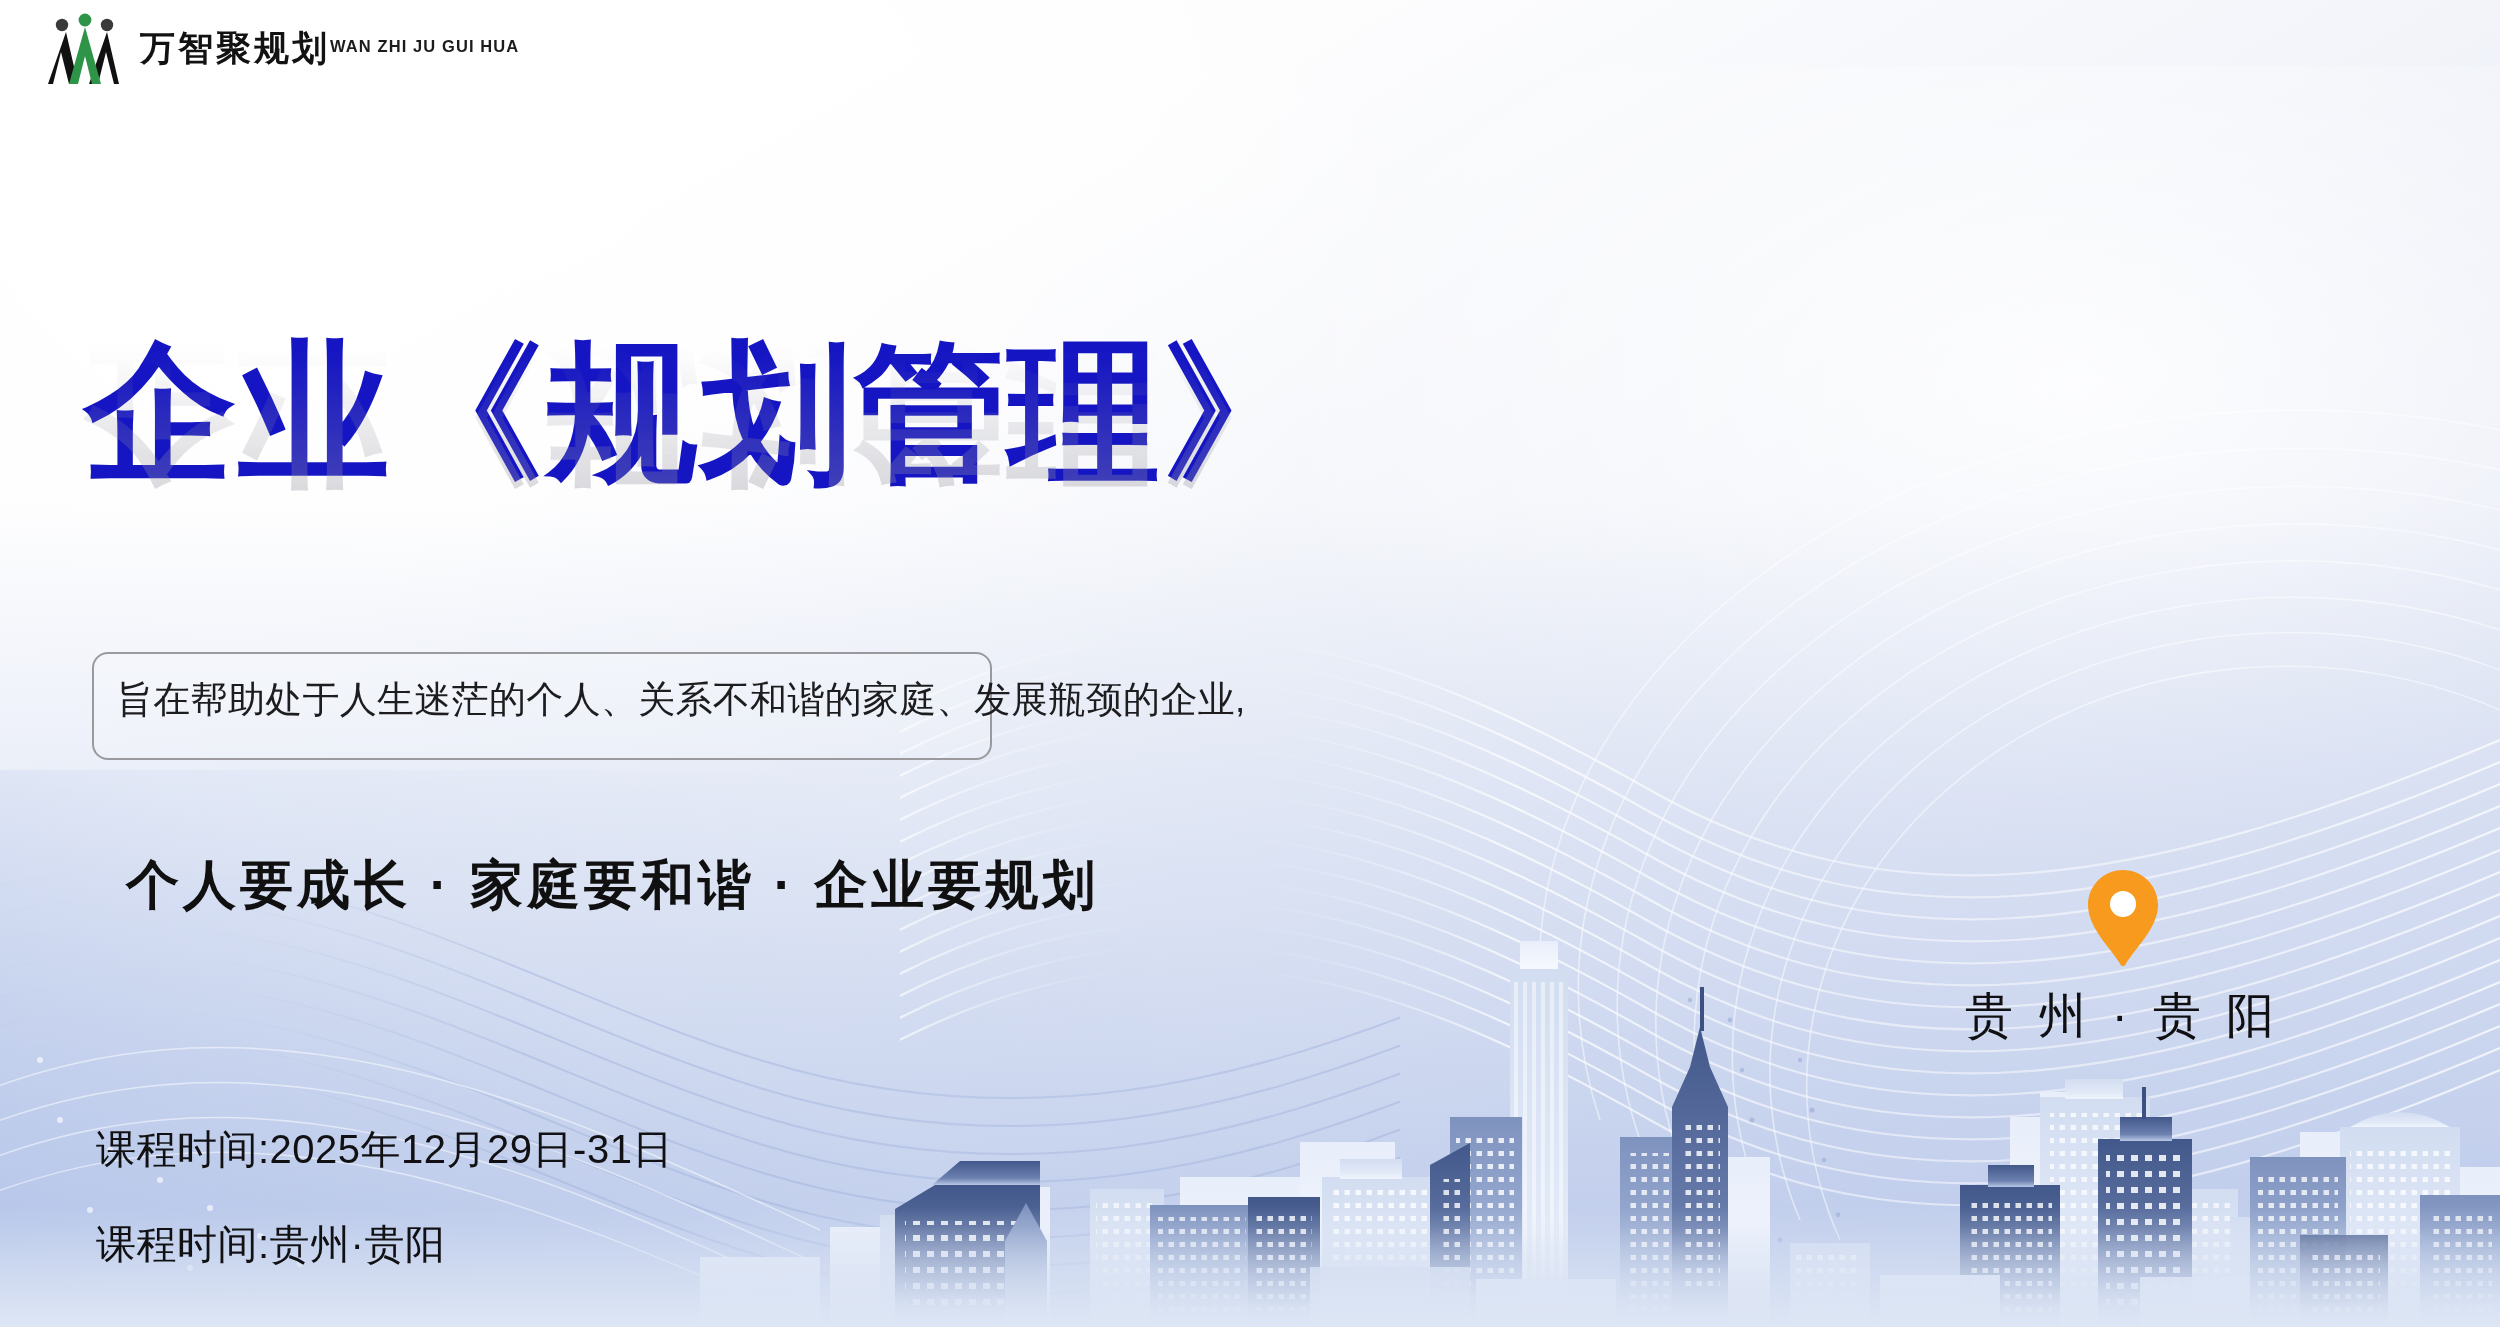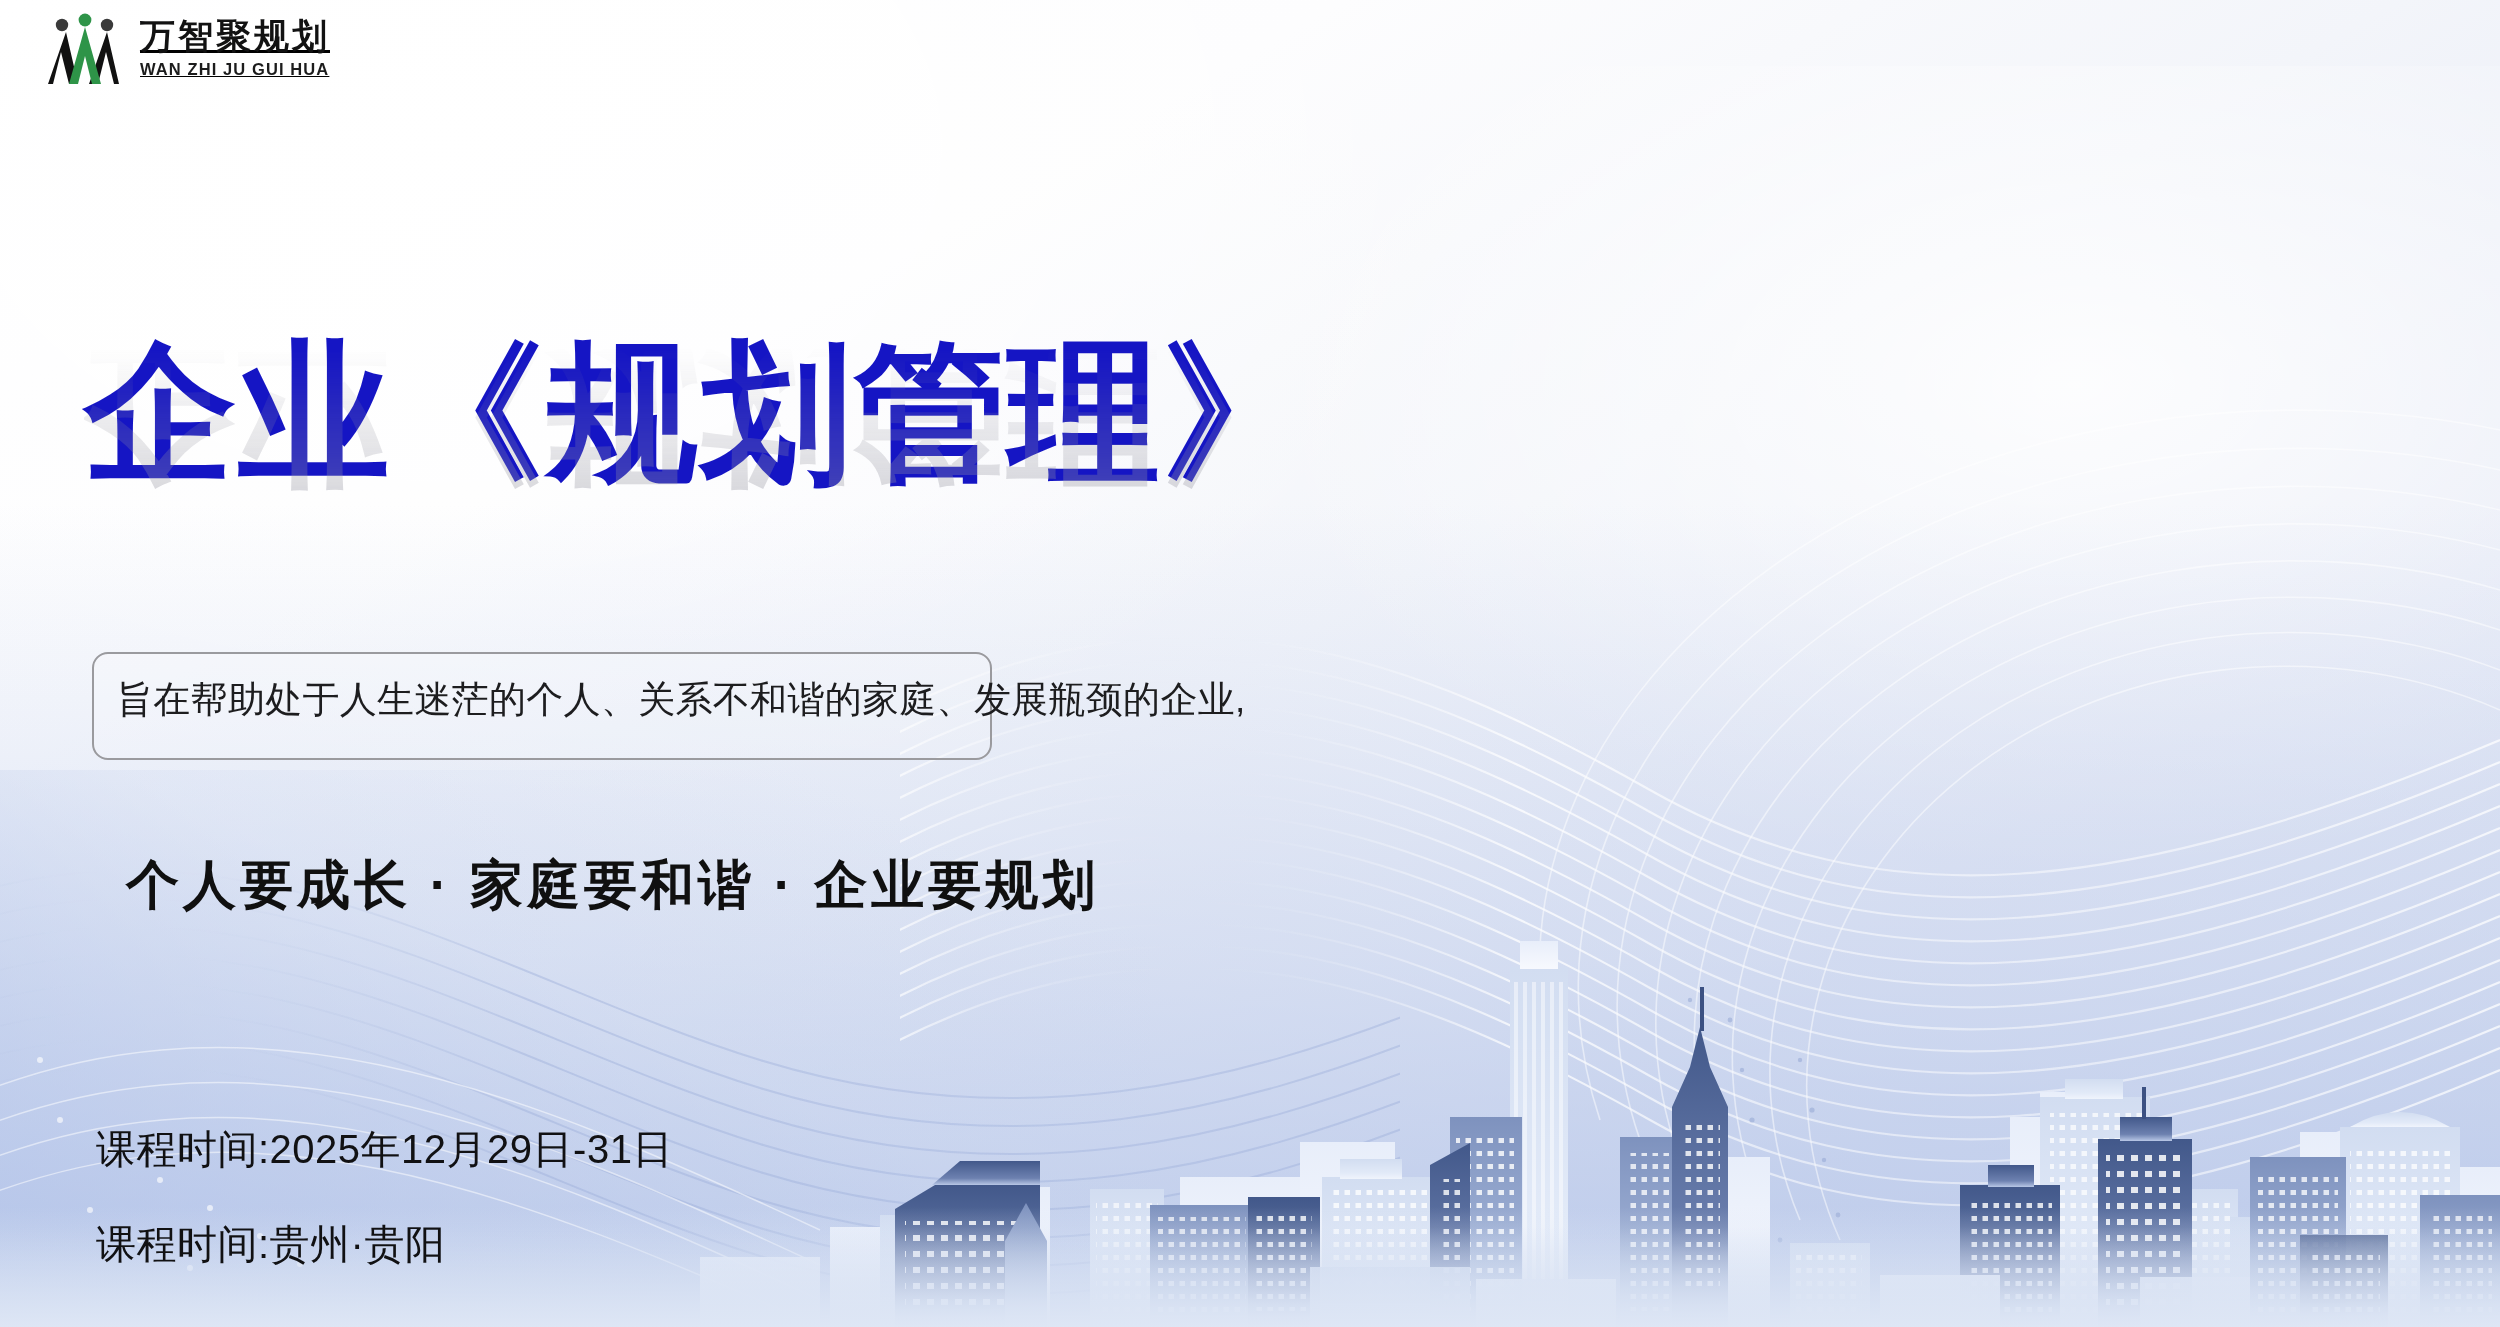--- a/index.html
+++ b/index.html
@@ -39,21 +39,21 @@
   }
 
   svg.waves { position: absolute; inset: 0; width: 100%; height: 100%; }
 
   
   .logo-block {
     position: absolute; left: 46px; top: 12px;
     display: flex; align-items: center; gap: 16px;
   }
   .logo-mark { width: 78px; height: 72px; display: block; }
-  .logo-text { display: flex; flex-direction: column; line-height: 1; text-decoration: underline; }
+  .logo-text { display: flex; flex-direction: row; line-height: 1; }
   .logo-cn {
     font-family: "Liberation Serif", "DejaVu Serif", serif;
     font-size: 35px; font-weight: 700; color: #121212;
     letter-spacing: 3px;
   }
   .logo-en {
     font-size: 16.5px; font-weight: 700; color: #1c1c1c;
     letter-spacing: 1.1px; margin-top: 7px;
   }
 
@@ -424,19 +424,26 @@
       <rect x="1476" y="352" width="140" height="48" fill="url(#bPale)" opacity="0.95"></rect>
       <rect x="1880" y="348" width="120" height="52" fill="url(#bPale)" opacity="0.95"></rect>
       <rect x="700" y="330" width="120" height="70" fill="url(#bPale)" opacity="0.9"></rect>
       <rect x="2140" y="350" width="110" height="50" fill="url(#bPale)" opacity="0.9"></rect>
     </g>
 
     <rect x="0" y="300" width="2500" height="100" fill="url(#groundFade)"></rect>
   </svg>
   <div class="skyline-fade"></div>
 
+  <div class="loc-block">
+    <svg class="pin-icon" viewBox="0 0 76 100">
+      <path d="M38 2 C18.6 2 3 17.6 3 37 C3 60 26 80 35.5 96.5 C36.6 98.5 39.4 98.5 40.5 96.5 C50 80 73 60 73 37 C73 17.6 57.4 2 38 2 Z" fill="#F79A1E"></path>
+      <circle cx="38" cy="36" r="13" fill="#ffffff"></circle>
+    </svg>
+    <div class="loc-text">贵 州 · 贵 阳</div>
+  </div>
 
   <div class="info-block">
     <div class="info-line">课程时间:2025年12月29日-31日</div>
     <div class="info-line">课程时间:贵州·贵阳</div>
   </div>
 
 </div>
 
 </body></html>

